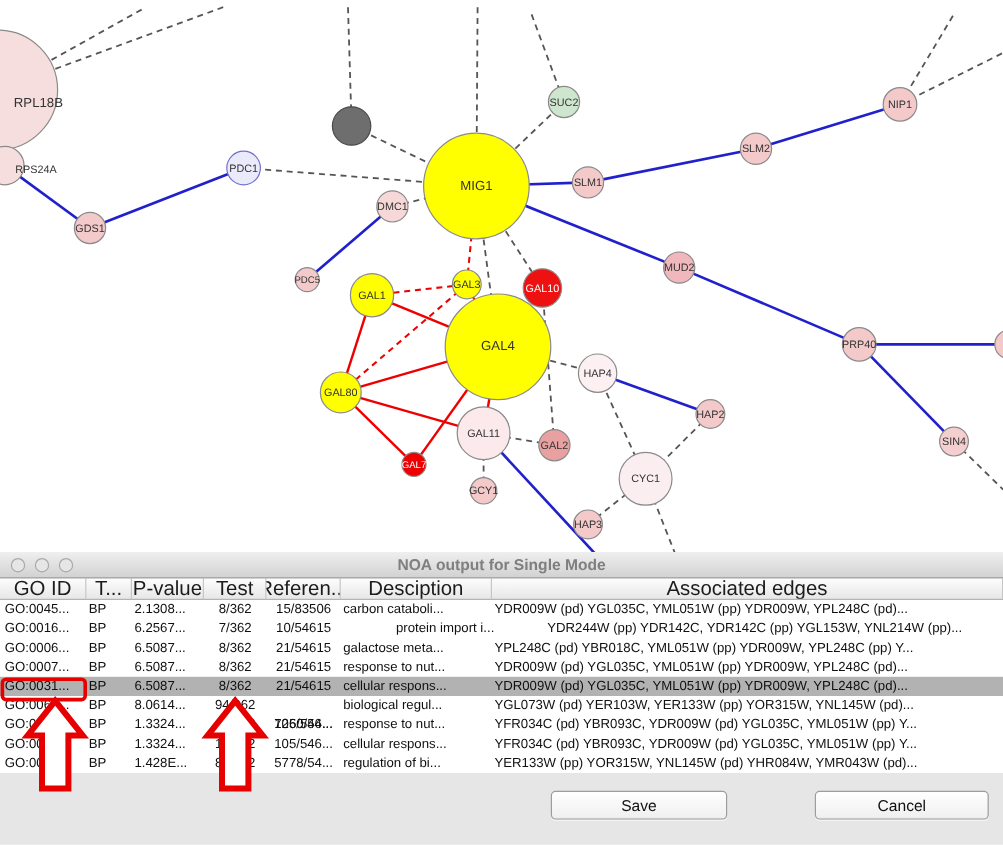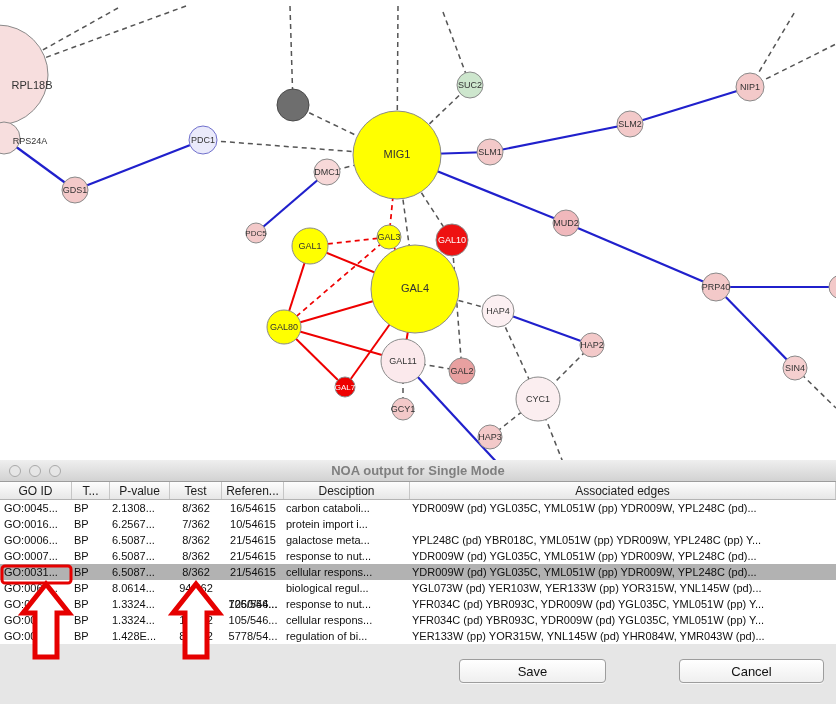--- a/index.html
+++ b/index.html
@@ -19,21 +19,21 @@
   .light.green{background:#28c840;border:1px solid #23a433;}
   .titlebar.inactive .light{background:#e6e6e6;border:1px solid #a9a9a9;}
 
   .graph-window{top:0;height:460px;background:#fff;}
   svg.network{position:absolute;left:0;top:0;z-index:1;}
 
   .noa-window{top:460px;height:288px;background:#e6e6e6;}
   .table{position:absolute;left:0;top:22px;width:836px;}
   .thead{display:flex;height:18px;background:linear-gradient(#fdfdfd,#e7e7e7);
     border-bottom:1px solid #b4b4b4;box-sizing:border-box;}
-  .th{font-size:12px;color:#1c1c1c;display:flex;align-items:center;justify-content:center;
+  .th{font-size:17px;color:#1c1c1c;display:flex;align-items:center;justify-content:center;
     border-right:1px solid #c6c6c6;box-sizing:border-box;white-space:nowrap;overflow:hidden;}
   .tbody{background:#ffffff;}
   .tr{display:flex;height:16px;align-items:center;background:#fff;}
   .tr.selected{background:#b2b2b2;}
   .td{font-size:11px;color:#101010;white-space:nowrap;overflow:hidden;box-sizing:border-box;padding:0 2px;}
   .td.center{text-align:center;}
   .td.first{padding-left:4px;}
 
   .btn{position:absolute;height:22px;border:1px solid #9d9d9d;border-radius:4px;
     background:linear-gradient(#ffffff,#efefef);font-size:13px;color:#111;
@@ -172,31 +172,32 @@
           <div class="th" style="width: 62px; flex: 0 0 62px;">Referen...</div>
           <div class="th" style="width: 126px; flex: 0 0 126px;">Desciption</div>
           <div class="th" style="flex: 1 1 0%;">Associated edges</div>
         </div>
       <div class="tbody">
           <div class="tr">
             <div class="td first" style="width: 72px; flex: 0 0 72px;">GO:0045...</div>
             <div class="td" style="width: 38px; flex: 0 0 38px;">BP</div>
             <div class="td" style="width: 60px; flex: 0 0 60px;">2.1308...</div>
             <div class="td center" style="width: 52px; flex: 0 0 52px;">8/362</div>
-            <div class="td center" style="width: 62px; flex: 0 0 62px;">16/54615</div>
+            <div class="td center" style="width: 62px; flex: 0 0 62px;">15/83506</div>
             <div class="td" style="width: 126px; flex: 0 0 126px;">carbon cataboli...</div>
             <div class="td" style="flex: 1 1 0%;">YDR009W (pd) YGL035C, YML051W (pp) YDR009W, YPL248C (pd)...</div>
           </div>
           <div class="tr">
             <div class="td first" style="width: 72px; flex: 0 0 72px;">GO:0016...</div>
             <div class="td" style="width: 38px; flex: 0 0 38px;">BP</div>
             <div class="td" style="width: 60px; flex: 0 0 60px;">6.2567...</div>
             <div class="td center" style="width: 52px; flex: 0 0 52px;">7/362</div>
             <div class="td center" style="width: 62px; flex: 0 0 62px;">10/54615</div>
-            <div class="td" style="width: 126px; flex: 0 0 126px;">protein import i...</div>
+            <div class="td" style="width: 126px; flex: 0 0 126px; margin-left: 44px;">protein import i...</div>
+            <div class="td" style="flex: 1 1 0%;">YDR244W (pp) YDR142C, YDR142C (pp) YGL153W, YNL214W (pp)...</div>
           </div>
           <div class="tr">
             <div class="td first" style="width: 72px; flex: 0 0 72px;">GO:0006...</div>
             <div class="td" style="width: 38px; flex: 0 0 38px;">BP</div>
             <div class="td" style="width: 60px; flex: 0 0 60px;">6.5087...</div>
             <div class="td center" style="width: 52px; flex: 0 0 52px;">8/362</div>
             <div class="td center" style="width: 62px; flex: 0 0 62px;">21/54615</div>
             <div class="td" style="width: 126px; flex: 0 0 126px;">galactose meta...</div>
             <div class="td" style="flex: 1 1 0%;">YPL248C (pd) YBR018C, YML051W (pp) YDR009W, YPL248C (pp) Y...</div>
           </div>

